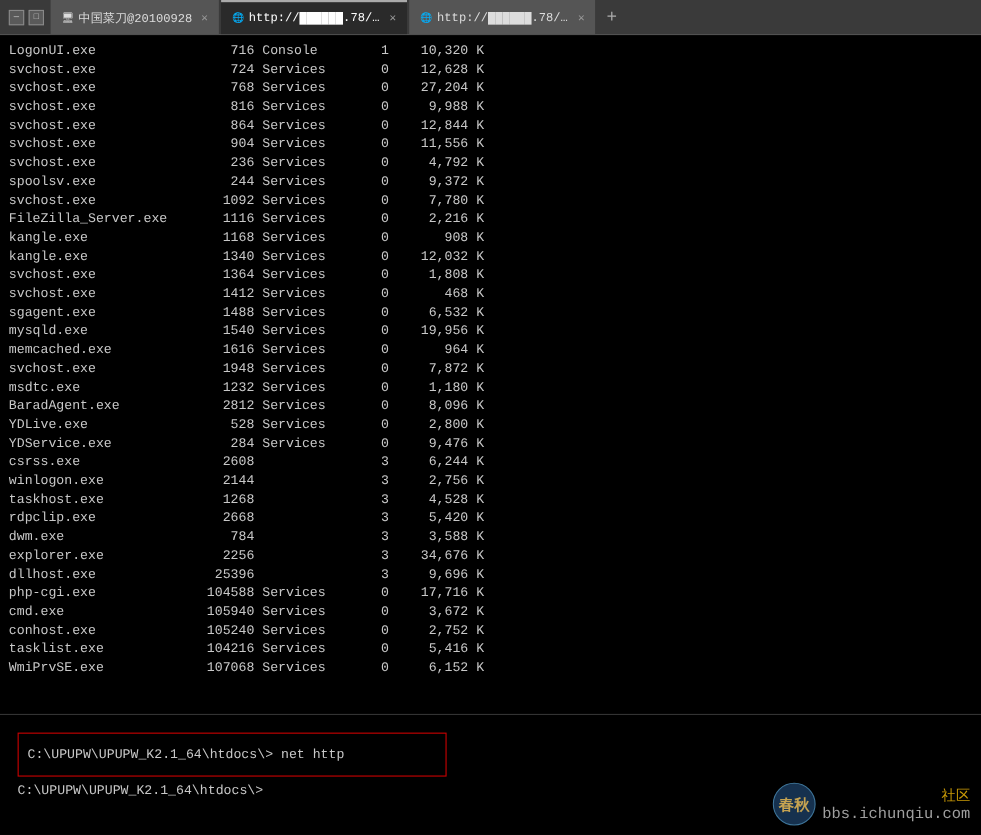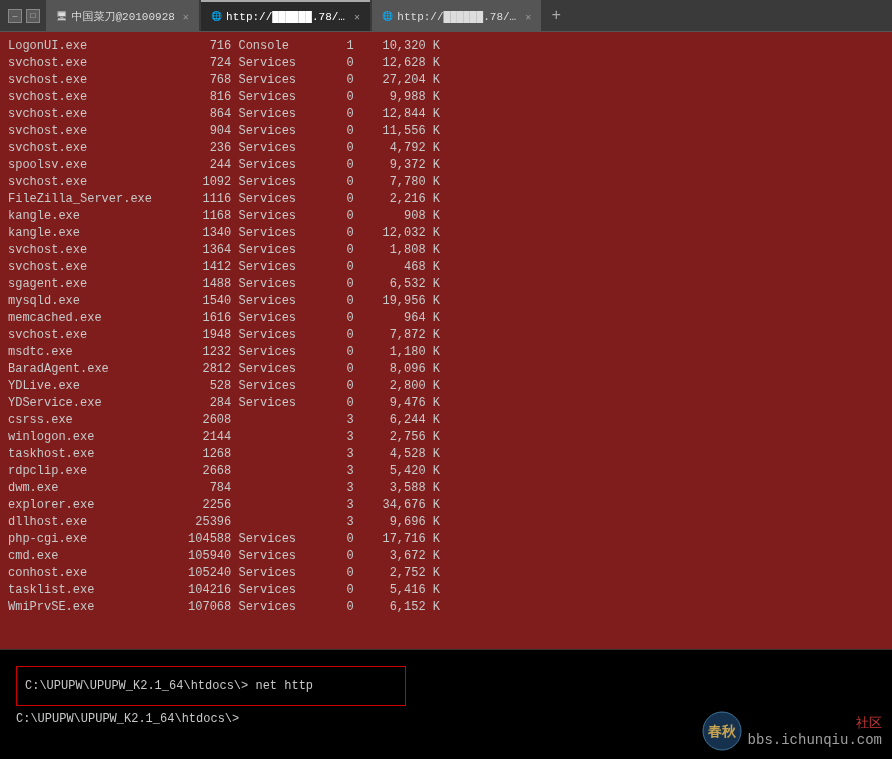--- a/index.html
+++ b/index.html
@@ -73,21 +73,21 @@
       display: flex;
       align-items: center;
       padding: 0 8px;
       font-size: 16px;
       color: #aaa;
       cursor: pointer;
     }
 
     
     .terminal {
-      background: #7f1d1d;
+      background: #000000;
       color: #c8c8c8;
       font-size: 12px;
       line-height: 17px;
       padding: 6px 8px;
       height: calc(100% - 32px - 110px);
       overflow: hidden;
       font-family: 'Courier New', Courier, monospace;
     }
 
     .process-table {
@@ -191,18 +191,18 @@
   </div>
 
   <div class="watermark">
 
     <svg class="watermark-logo" viewBox="0 0 40 40">
       <circle cx="20" cy="20" r="19" fill="#1a3a5c" stroke="#4a8ab5" stroke-width="1"></circle>
       <text x="20" y="25" text-anchor="middle" font-size="14" fill="#e8c060" font-family="serif" font-weight="bold">春秋</text>
     </svg>
     <div>
       <div class="watermark-text">
-        <span style="font-size:13px;color:#ef4444;font-family:serif;">社区</span>
+        <span style="font-size:13px;color:#eab308;font-family:serif;">社区</span>
       </div>
       <div class="watermark-site">bbs.ichunqiu.com</div>
     </div>
   </div>
 </div>
 
 </body></html>

